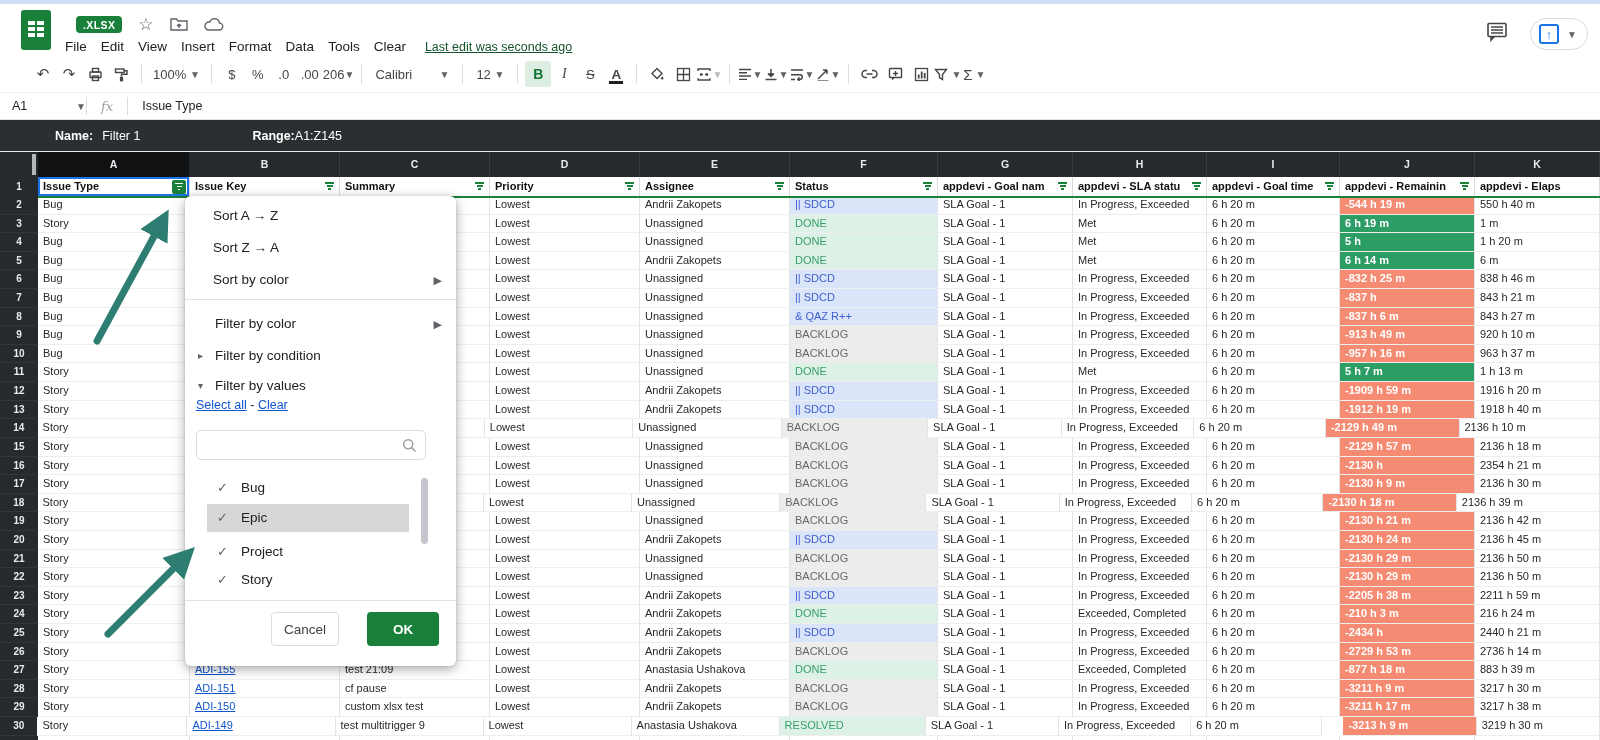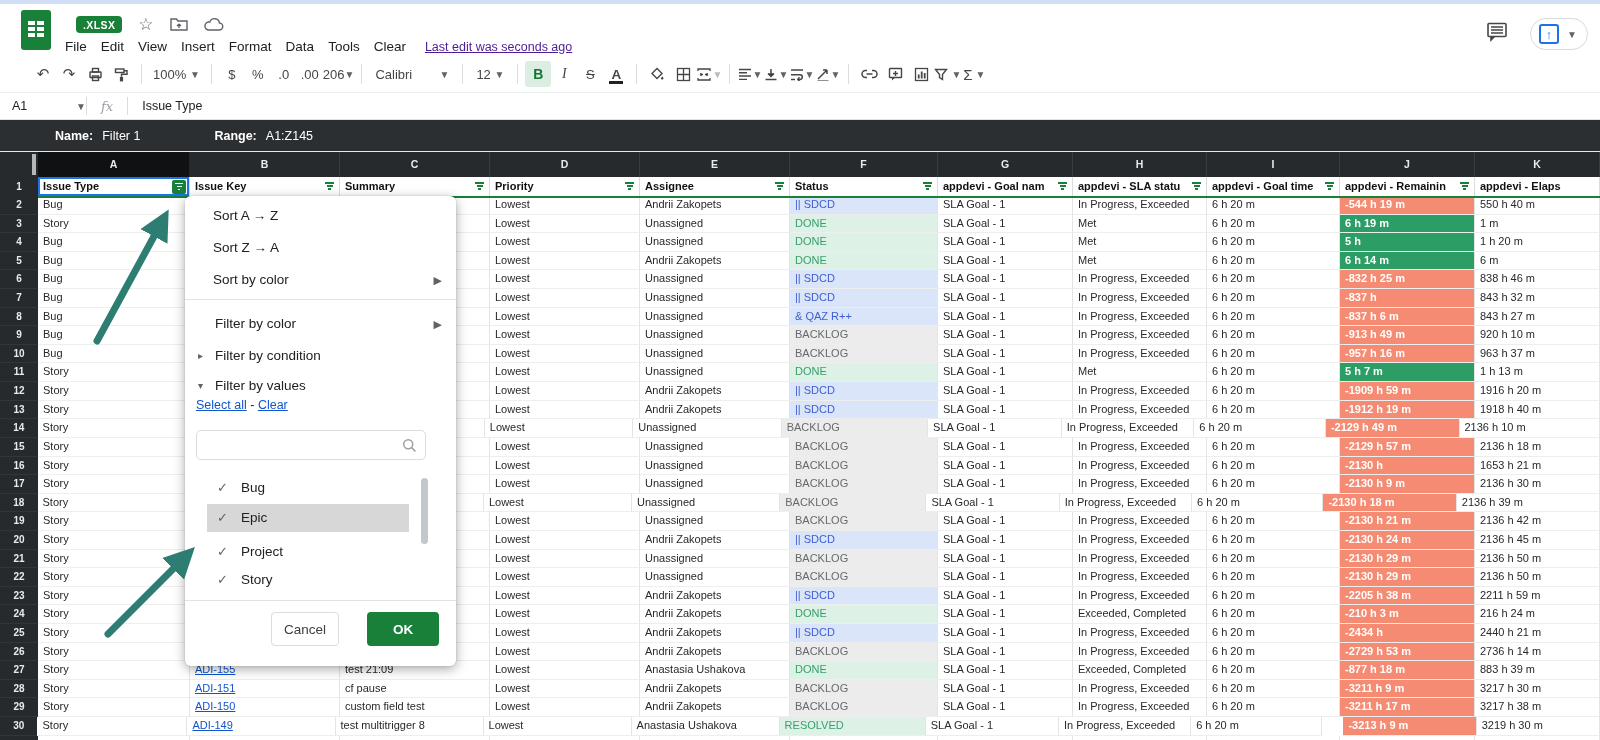--- a/index.html
+++ b/index.html
@@ -13,21 +13,21 @@
   .titlebar { position:absolute; left:0; top:4px; width:1600px; height:52px; background:#fff; }
   .sheets-logo { position:absolute; left:21px; top:6px; width:30px; height:40px; background:#188038; border-radius:3px; }
   .sheets-logo .grid2 { position:absolute; left:7px; top:11px; width:16px; height:18px; }
   .sheets-logo .grid2 i { position:absolute; background:#fff; }
   .doc-title-row { position:absolute; left:64px; top:8px; height:24px; display:flex; align-items:center; }
   .doc-title { font-size:15px; color:#202124; white-space:pre; }
   .xlsx-badge { margin-left:12px; background:#188038; color:#fff; font-size:10.5px; font-weight:bold; letter-spacing:.4px; padding:3px 7px 2px; border-radius:4px; }
   .tb-mini { margin-left:16px; color:#5f6368; display:inline-flex; align-items:center; }
   .menubar { position:absolute; left:58px; top:33px; display:flex; align-items:center; }
   .menubar .menu { font-size:13.5px; color:#202124; padding:2px 7px; border-radius:4px; }
-  .last-edit { margin-left:12px; font-size:12.5px; color:#4c1d95; text-decoration:underline; }
+  .last-edit { margin-left:12px; font-size:12.5px; color:#14532d; text-decoration:underline; }
   .titlebar-right { position:absolute; right:12px; top:14px; display:flex; align-items:center; gap:22px; }
   .share-pill { display:flex; align-items:center; gap:8px; border:1px solid #d7dade; border-radius:16px; height:32px; padding:0 10px 0 8px; background:#fff; }
   .share-sq { width:20px; height:20px; border:2px solid #1a73e8; border-radius:3px; display:flex; align-items:center; justify-content:center; color:#1a73e8; font-size:13px; font-weight:bold; }
   .caret { color:#5f6368; font-size:10px; }
 
   
   .toolbar { position:absolute; left:0; top:56px; width:1600px; height:37px; background:#fff; display:flex; align-items:center; padding-left:30px; border-bottom:1px solid #eceef0; }
   .tbi { display:inline-flex; align-items:center; justify-content:center; min-width:26px; height:26px; color:#444746; font-size:13px; border-radius:3px; }
   .tbi svg { stroke:#444746; }
   .tb-sep { width:1px; height:20px; background:#dadce0; margin:0 7px; }
@@ -45,21 +45,21 @@
   .formulabar { position:absolute; left:0; top:93px; width:1600px; height:27px; background:#fff; border-bottom:1px solid #e0e2e4; display:flex; align-items:center; }
   .namebox { width:86px; padding-left:12px; font-size:12.5px; color:#202124; display:flex; align-items:center; justify-content:space-between; }
   .fb-sep { width:1px; height:18px; background:#dadce0; }
   .fx { font-family:"DejaVu Serif", serif; font-style:italic; color:#9aa0a6; font-size:13px; margin:0 14px 0 14px; }
   .fb-val { font-size:12.5px; color:#202124; margin-left:14px; }
 
   
   .filterbar { position:absolute; left:0; top:120px; width:1600px; height:31px; background:#2c2f31; display:flex; align-items:center; color:#fff; font-size:12.5px; }
   .filterbar b { font-weight:bold; }
   .fv-name { margin-left:55px; display:flex; gap:9px; }
-  .fv-range { margin-left:74px; display:flex; gap:9px; }
+  .fv-range { margin-left:112px; display:flex; }
 
   
   .grid { position:absolute; left:0; top:151px; width:1600px; height:589px; background:#fff; border-top:1px solid #e8eaed; }
   .letters { display:flex; height:25px; }
   .corner { position:relative; width:38px; background:#272a2c; }
   .corner i { position:absolute; right:2px; top:2px; bottom:2px; width:4px; background:#b4b8bb; }
   .colL { background:#272a2c; color:#e8eaed; font-size:10.5px; font-weight:bold; text-align:center; line-height:25px; border-right:1px solid rgba(255,255,255,.09); }
   .colL.sel { background:#101113; }
   .hrow { display:flex; height:19px; position:relative; }
   .hcell { position:relative; background:#fff; font-weight:bold; font-size:11px; color:#111; line-height:18px; padding-left:5px; border-right:1px solid #d9dbde; white-space:nowrap; overflow:hidden; }
@@ -457,21 +457,21 @@
         <div class="dcell" style="width: 152px;">Bug</div>
         <div class="dcell" style="width: 150px;"></div>
         <div class="dcell" style="width: 150px;"></div>
         <div class="dcell" style="width: 150px;">Lowest</div>
         <div class="dcell" style="width: 150px;">Unassigned</div>
         <div class="dcell st-blue" style="width: 148px;">|| SDCD</div>
         <div class="dcell" style="width: 135px;">SLA Goal - 1</div>
         <div class="dcell" style="width: 134px;">In Progress, Exceeded</div>
         <div class="dcell" style="width: 133px;">6 h 20 m</div>
         <div class="dcell rem-red" style="width: 135px;">-837 h</div>
-        <div class="dcell" style="width: 125px;">843 h 32 m</div>
+        <div class="dcell" style="width: 125px;">843 h 21 m</div>
       </div>
       <div class="drow">
         <div class="rnum">8</div>
         <div class="dcell" style="width: 152px;">Bug</div>
         <div class="dcell" style="width: 150px;"></div>
         <div class="dcell" style="width: 150px;"></div>
         <div class="dcell" style="width: 150px;">Lowest</div>
         <div class="dcell" style="width: 150px;">Unassigned</div>
         <div class="dcell st-blue" style="width: 148px;">&amp; QAZ R++</div>
         <div class="dcell" style="width: 135px;">SLA Goal - 1</div>
@@ -583,21 +583,21 @@
         <div class="dcell" style="width: 152px;">Story</div>
         <div class="dcell" style="width: 150px;"></div>
         <div class="dcell" style="width: 150px;"></div>
         <div class="dcell" style="width: 150px;">Lowest</div>
         <div class="dcell" style="width: 150px;">Unassigned</div>
         <div class="dcell st-gray" style="width: 148px;">BACKLOG</div>
         <div class="dcell" style="width: 135px;">SLA Goal - 1</div>
         <div class="dcell" style="width: 134px;">In Progress, Exceeded</div>
         <div class="dcell" style="width: 133px;">6 h 20 m</div>
         <div class="dcell rem-red" style="width: 135px;">-2130 h</div>
-        <div class="dcell" style="width: 125px;">1653 h 21 m</div>
+        <div class="dcell" style="width: 125px;">2354 h 21 m</div>
       </div>
       <div class="drow">
         <div class="rnum">17</div>
         <div class="dcell" style="width: 152px;">Story</div>
         <div class="dcell" style="width: 150px;"></div>
         <div class="dcell" style="width: 150px;"></div>
         <div class="dcell" style="width: 150px;">Lowest</div>
         <div class="dcell" style="width: 150px;">Unassigned</div>
         <div class="dcell st-gray" style="width: 148px;">BACKLOG</div>
         <div class="dcell" style="width: 135px;">SLA Goal - 1</div>
@@ -757,35 +757,35 @@
         <div class="dcell" style="width: 135px;">SLA Goal - 1</div>
         <div class="dcell" style="width: 134px;">In Progress, Exceeded</div>
         <div class="dcell" style="width: 133px;">6 h 20 m</div>
         <div class="dcell rem-red" style="width: 135px;">-3211 h 9 m</div>
         <div class="dcell" style="width: 125px;">3217 h 30 m</div>
       </div>
       <div class="drow">
         <div class="rnum">29</div>
         <div class="dcell" style="width: 152px;">Story</div>
         <div class="dcell" style="width: 150px;"><a>ADI-150</a></div>
-        <div class="dcell" style="width: 150px;">custom field test</div>
+        <div class="dcell" style="width: 150px;">custom xlsx test</div>
         <div class="dcell" style="width: 150px;">Lowest</div>
         <div class="dcell" style="width: 150px;">Andrii Zakopets</div>
         <div class="dcell st-gray" style="width: 148px;">BACKLOG</div>
         <div class="dcell" style="width: 135px;">SLA Goal - 1</div>
         <div class="dcell" style="width: 134px;">In Progress, Exceeded</div>
         <div class="dcell" style="width: 133px;">6 h 20 m</div>
         <div class="dcell rem-red" style="width: 135px;">-3211 h 17 m</div>
         <div class="dcell" style="width: 125px;">3217 h 38 m</div>
       </div>
       <div class="drow">
         <div class="rnum">30</div>
         <div class="dcell" style="width: 152px;">Story</div>
         <div class="dcell" style="width: 150px;"><a>ADI-149</a></div>
-        <div class="dcell" style="width: 150px;">test multitrigger 8</div>
+        <div class="dcell" style="width: 150px;">test multitrigger 9</div>
         <div class="dcell" style="width: 150px;">Lowest</div>
         <div class="dcell" style="width: 150px;">Anastasia Ushakova</div>
         <div class="dcell st-green" style="width: 148px;">RESOLVED</div>
         <div class="dcell" style="width: 135px;">SLA Goal - 1</div>
         <div class="dcell" style="width: 134px;">In Progress, Exceeded</div>
         <div class="dcell" style="width: 133px;">6 h 20 m</div>
         <div class="dcell rem-red" style="width: 135px; margin-left: 21px;">-3213 h 9 m</div>
         <div class="dcell" style="width: 125px;">3219 h 30 m</div>
       </div>
       <div class="drow" style="height: 8px;">

